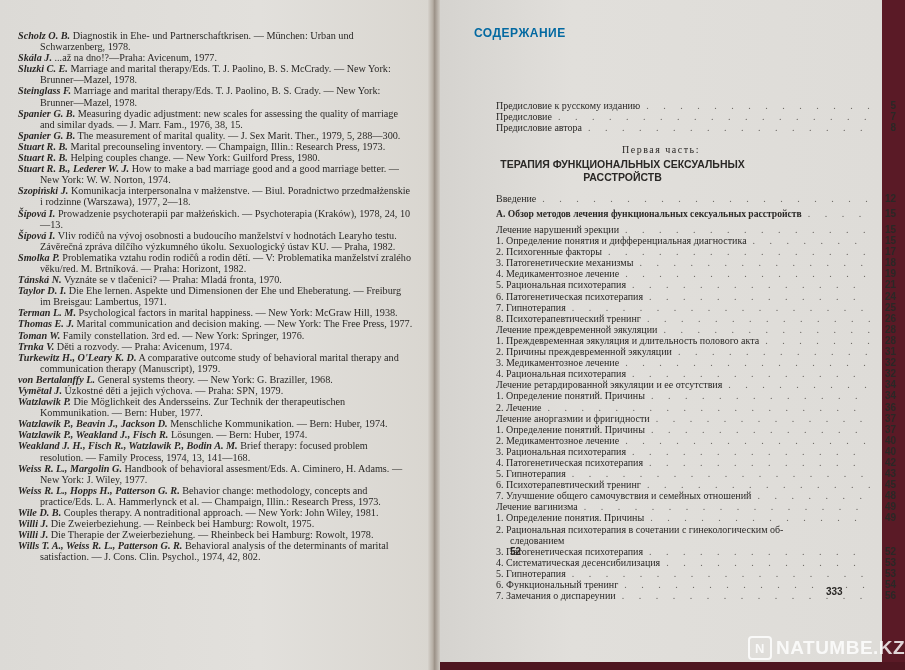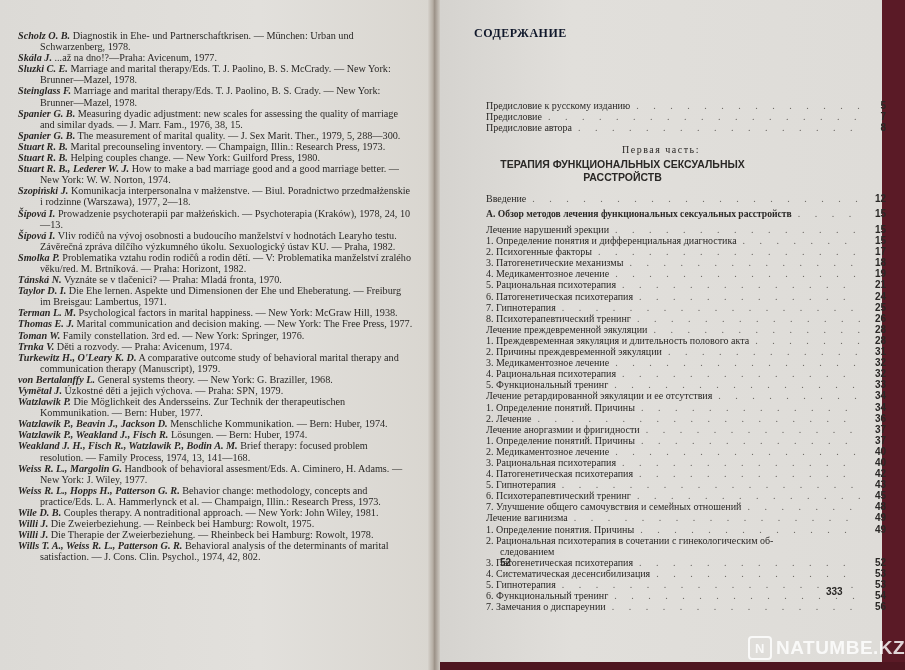--- a/index.html
+++ b/index.html
@@ -29,24 +29,24 @@
     position:absolute; left:440px; top:662px; width:465px; height:8px;
     background:#4e1620;
   }
   
   .biblio { position:absolute; left:18px; top:30px; width:395px; font-size:10.2px; line-height:11.1px; }
   .entry { padding-left:22px; text-indent:-22px; margin:0; }
   .author { font-style:italic; font-weight:bold; }
   
   .toc-title {
     position:absolute; left:474px; top:26px;
-    font-family:Liberation Serif, serif;
-    font-weight:bold; font-size:12px; letter-spacing:0.5px; color:#0f172a;
-  }
-  .toc { position:absolute; left:486px; width:400px; font-size:10px; }
+    font-family:Liberation Sans, sans-serif;
+    font-weight:bold; font-size:12px; letter-spacing:0.5px; color:#0369a1;
+  }
+  .toc { position:absolute; left:496px; width:400px; font-size:10px; }
   .row { display:flex; align-items:baseline; height:11.1px; line-height:11.1px; white-space:nowrap; }
   .row .lbl { flex:0 0 auto; }
   .row .dots { flex:1 1 auto; overflow:hidden; color:#6a6662; letter-spacing:6px; padding-left:6px; }
   .row .dots::before { content:". . . . . . . . . . . . . . . . . . . . . . . . . . . . . . . . . . . . . . . . . ."; }
   .row .pg { flex:0 0 26px; text-align:right; font-family:"Liberation Sans", sans-serif; font-weight:bold; font-size:10px; }
   .row.bold .lbl { font-weight:bold; }
   .indent2 { padding-left:14px;flex-direction:column; }
   .part-label { position:absolute; left:440px; width:442px; text-align:center; top:144px; font-size:10px; letter-spacing:1.5px; }
   .part-title {
     position:absolute; left:440px; width:365px; text-align:center; top:158px;
@@ -215,25 +215,20 @@
       <span class="lbl">3. Медикаментозное лечение</span>
       <span class="dots"></span>
       <span class="pg">32</span>
     </div>
     <div class="row">
       <span class="lbl">4. Рациональная психотерапия</span>
       <span class="dots"></span>
       <span class="pg">32</span>
     </div>
     <div class="row">
-      <span class="lbl">5. Функциональный тренинг</span>
-      <span class="dots"></span>
-      <span class="pg">33</span>
-    </div>
-    <div class="row">
       <span class="lbl">Лечение ретардированной эякуляции и ее отсутствия</span>
       <span class="dots"></span>
       <span class="pg">34</span>
     </div>
     <div class="row">
       <span class="lbl">1. Определение понятий. Причины</span>
       <span class="dots"></span>
       <span class="pg">34</span>
     </div>
     <div class="row">

